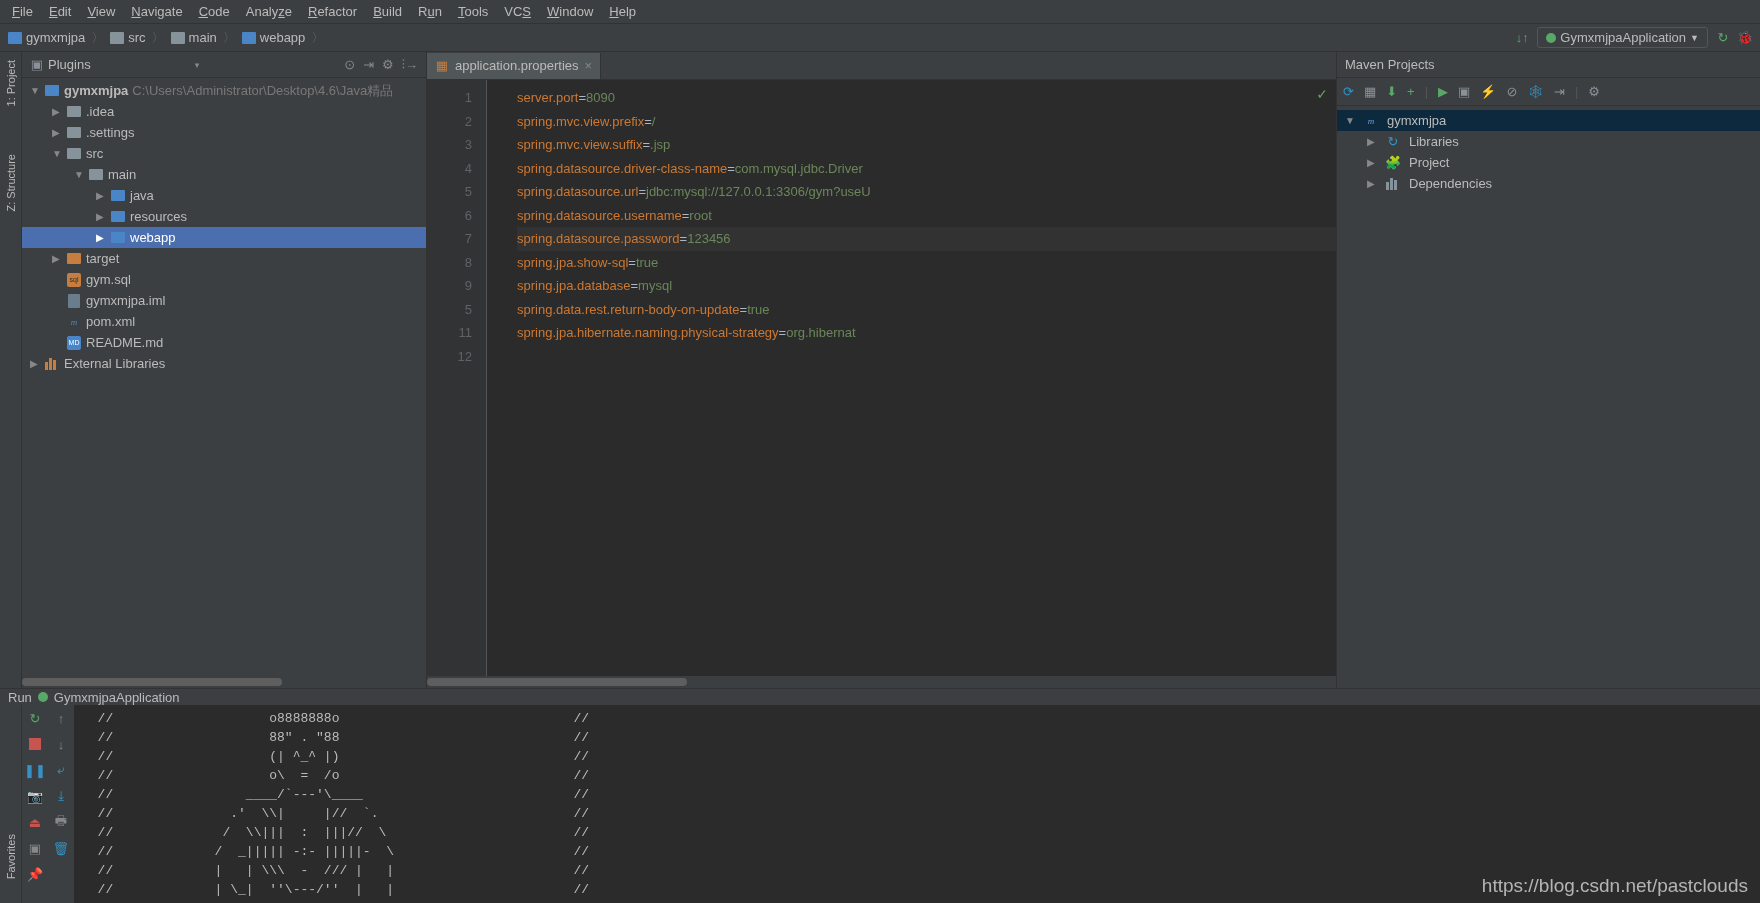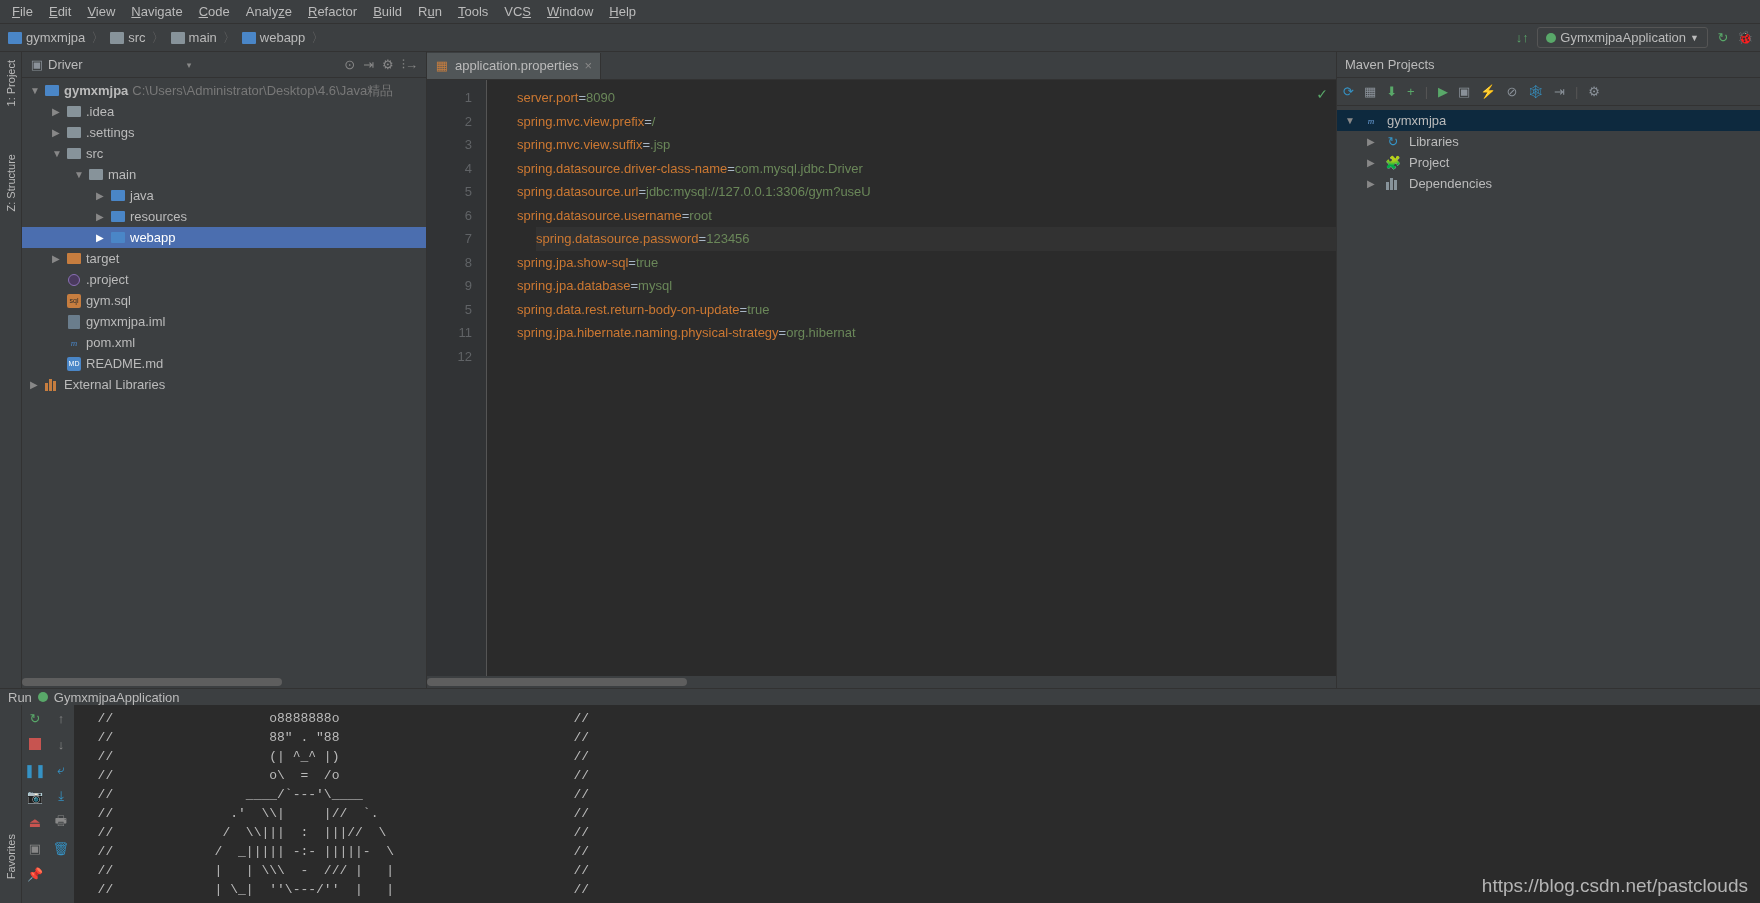--- a/index.html
+++ b/index.html
@@ -45,21 +45,21 @@
 .editor-area { flex: 1; display: flex; flex-direction: column; background: #2b2b2b; overflow: hidden; }
 .editor-tabs { height: 28px; background: #3c3f41; display: flex; align-items: center; border-bottom: 1px solid #323232; }
 .editor-tab { height: 26px; display: flex; align-items: center; padding: 0 8px; background: #515658; gap: 6px; border-right: 1px solid #323232; }
 .tab-close { color: #888; cursor: pointer; }
 .editor-content { flex: 1; display: flex; font-family: "Consolas", "Courier New", monospace; font-size: 15px; overflow: hidden; position: relative; }
 .gutter { width: 60px; background: #313335; text-align: right; padding: 6px 14px 0 0; color: #606366; line-height: 23.5px; border-right: 1px solid #555; }
 .code { flex: 1; padding: 6px 0 0 30px; line-height: 23.5px; white-space: pre; color: #a9b7c6; position: relative; }
 .code .key { color: #cc7832; }
 .code .eq { color: #a9b7c6; }
 .code .val { color: #6a8759; }
-.code .current-line { background: #323232; display: block; width: 100%; margin-left: 19px; }
+.code .current-line { background: #323232; display: block; width: 100%; }
 .check-icon { position: absolute; top: 6px; right: 8px; color: #59a869; font-size: 14px; }
 .hscroll { height: 12px; background: #3c3f41; position: relative; }
 .hscroll-thumb { position: absolute; top: 2px; height: 8px; background: #5e5e5e; border-radius: 4px; }
 .maven-panel { width: 424px; background: #3c3f41; border-left: 1px solid #323232; display: flex; flex-direction: column; }
 .maven-toolbar { height: 28px; display: flex; align-items: center; padding: 0 6px; gap: 10px; border-bottom: 1px solid #323232; color: #bbbbbb; font-size: 13px; }
 .maven-toolbar .tb-icon { cursor: pointer; color: #8a9199; }
 .maven-tree { padding: 4px 0; }
 .maven-row { display: flex; align-items: center; height: 21px; padding-left: 8px; gap: 4px; cursor: pointer; }
 .maven-row.sel { background: #0d293e; }
 .bottom-panel { height: 215px; background: #2b2b2b; border-top: 1px solid #323232; display: flex; flex-direction: column; }
@@ -134,21 +134,21 @@
 
   <div class="left-gutter">
     <div class="gutter-label">1: Project</div>
     <div class="gutter-label">Z: Structure</div>
   </div>
 
   <div class="project-panel">
     <div class="panel-header">
       <div class="panel-header-left">
         <span class="toolbar-icon">▣</span>
-        <span>Driver</span>
+        <span>Plugins</span>
         <span class="arrow-down" style="margin-left:100px;color:#888">▾</span>
       </div>
       <div class="panel-header-icons">
         <span>⊙</span>
         <span>⇥</span>
         <span>⚙</span>
         <span>⫶→</span>
       </div>
     </div>
     <div class="tree">
@@ -208,26 +208,20 @@
             <span class="folder-blue"></span>
           </span>
           <span class="tree-label">webapp</span>
         </div>
       <div class="tree-row" style="padding-left:30px">
           <span class="tree-arrow">▶</span>
           <span class="tree-icon">
             <span class="folder-orange"></span>
           </span>
           <span class="tree-label">target</span>
-        </div>
-      <div class="tree-row" style="padding-left:44px">
-          <span class="tree-icon">
-            <span class="file-eclipse"></span>
-          </span>
-          <span class="tree-label">.project</span>
         </div>
       <div class="tree-row" style="padding-left:44px">
           <span class="tree-icon">
             <span class="file-sql">sql</span>
           </span>
           <span class="tree-label">gym.sql</span>
         </div>
       <div class="tree-row" style="padding-left:44px">
           <span class="tree-icon">
             <span class="file-icon" style="background:#6a7d8c"></span>

